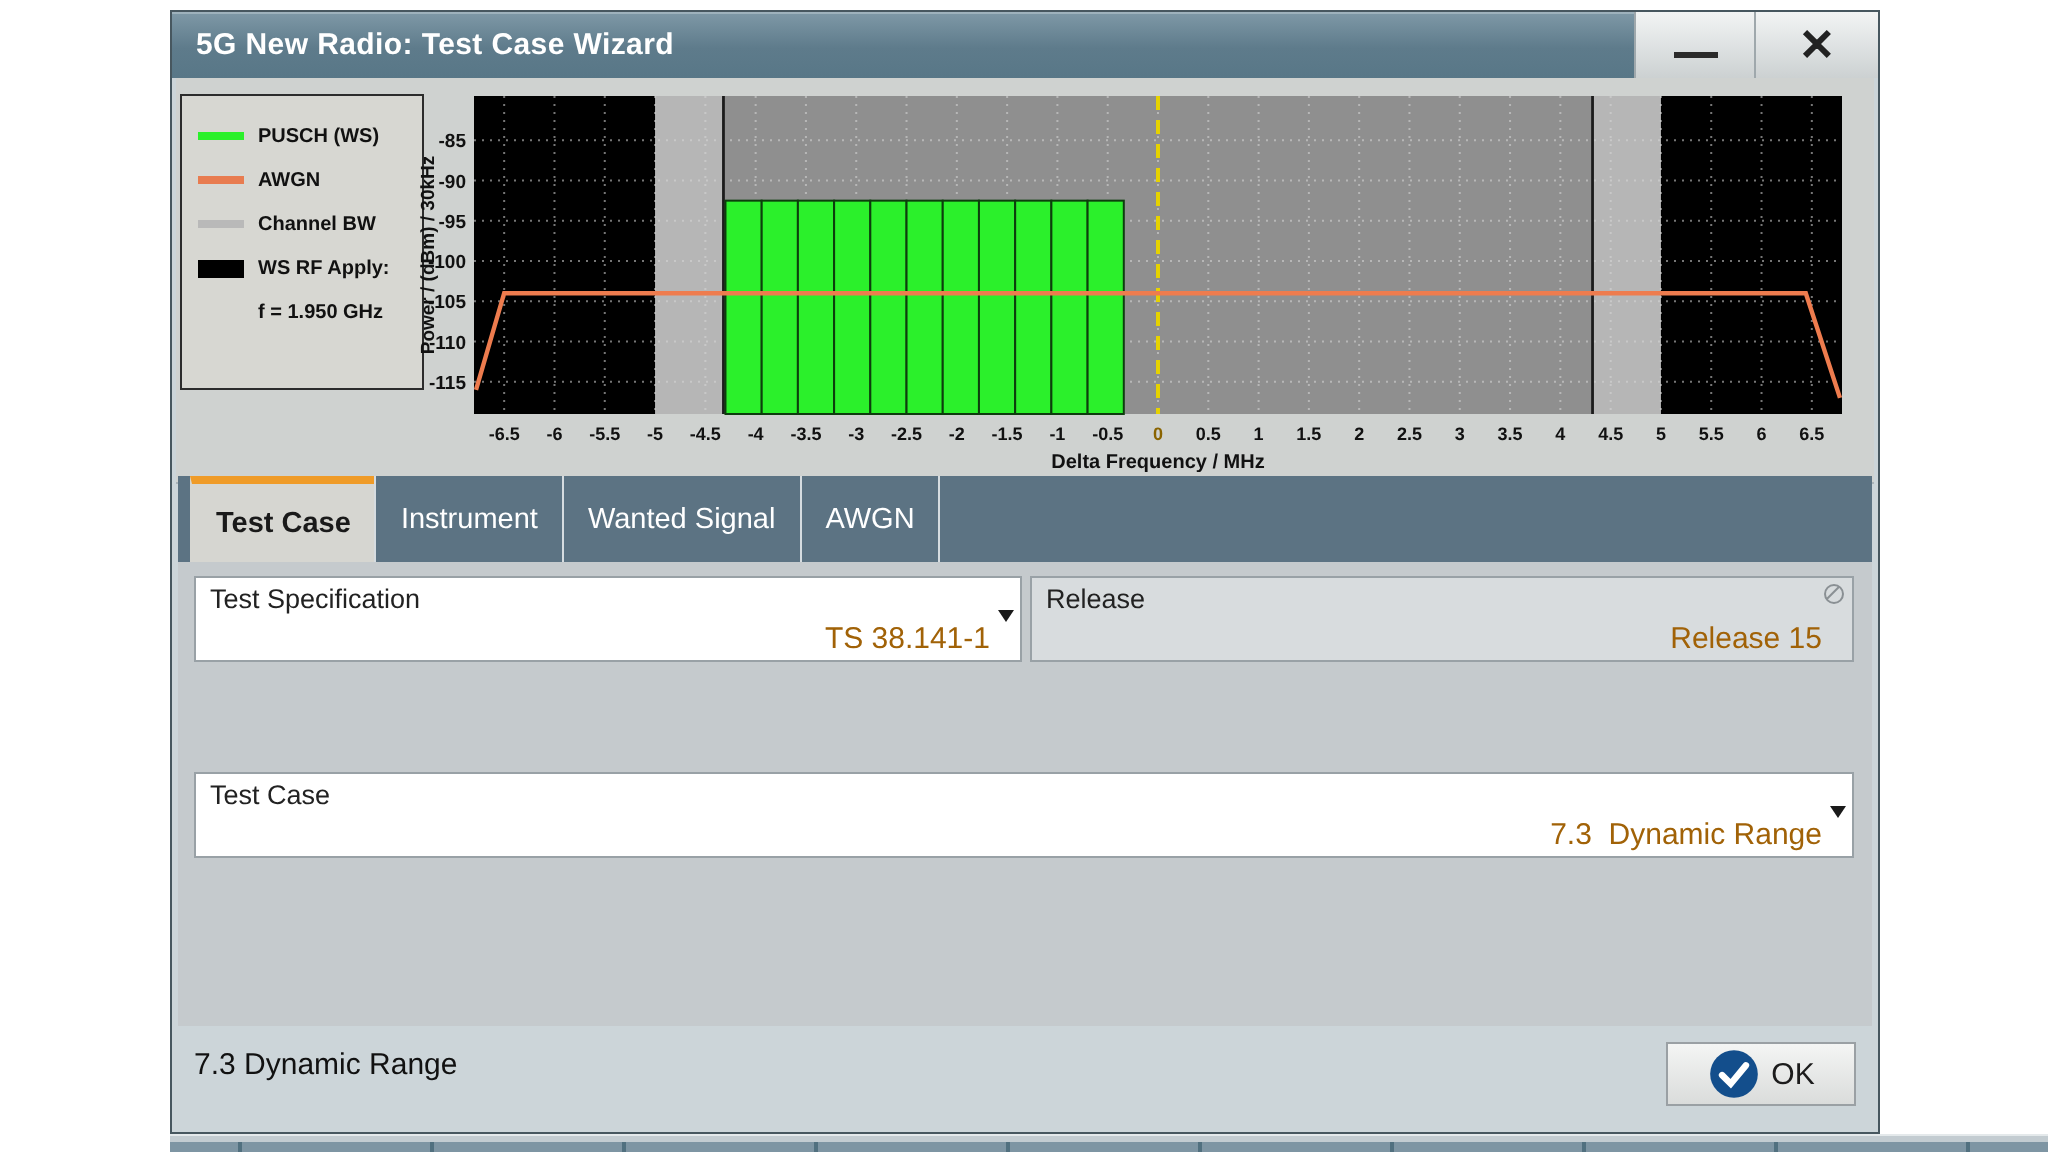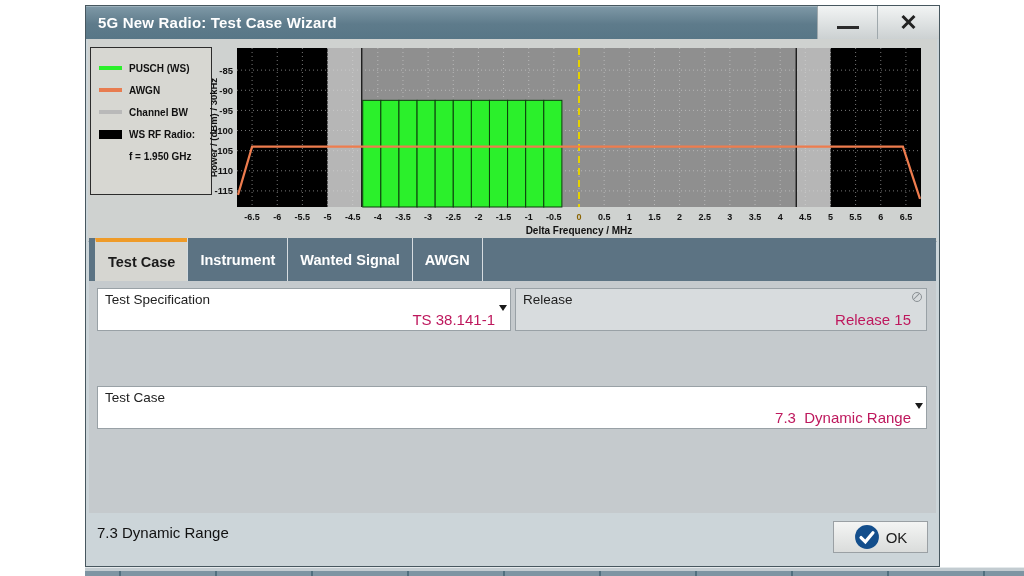--- a/index.html
+++ b/index.html
@@ -35,33 +35,33 @@
                    border-top:3px solid #000; border-bottom:3px solid #000; }
   .legend-label { font-size:10px; font-weight:bold; color:#111; white-space:nowrap; }
   .legend-sub { font-size:10px; font-weight:bold; color:#111; padding-left:30px; height:22px;
                 display:flex; align-items:center; }
   #chart-svg { position:absolute; left:115px; top:9px; }
 
   
   .tabbar { position:absolute; left:3px; right:3px; top:232px; height:43px;
             background:#5c7383; display:flex; align-items:stretch; padding-left:6px; }
   .tab { display:flex; align-items:center; padding:0 12px; color:#ffffff; font-size:14.5px;
-         border-left:1px solid rgba(255,255,255,.75); cursor:pointer; position:relative;font-weight:bold; }
+         border-left:1px solid rgba(255,255,255,.75); cursor:pointer; position:relative; }
   .tab:last-of-type { border-right:1px solid rgba(255,255,255,.75); }
   .tab.active { background:#d6d6d1; color:#1a1a1a; font-weight:bold;
                 border-top:4px solid #ef9b28; border-left:1px solid #d6d6d1; }
 
   
   .form-panel { position:absolute; left:3px; right:3px; top:275px; height:232px;
                 background:#c5cacd; }
   .field { position:absolute; height:43px; background:#ffffff; border:1px solid #99a1a6;
            cursor:pointer; }
   .field.readonly { background:#d8dcde; cursor:default; }
   .field-label { position:absolute; left:7px; top:3px; font-size:13.5px; color:#222; }
-  .field-value { position:absolute; right:15px; bottom:2px; font-size:15px; color:#be185d;
+  .field-value { position:absolute; right:15px; bottom:2px; font-size:15px; color:#a16207;
                  white-space:pre; }
   .dd-arrow { position:absolute; right:3px; top:16px; width:0; height:0;
               border-left:4.5px solid transparent; border-right:4.5px solid transparent;
               border-top:6px solid #1a1a1a; }
   .lock-icon { position:absolute; right:4px; top:3px; width:10px; height:10px;
                border:1.4px solid #8a9094; border-radius:50%; }
   .lock-icon::after { content:""; position:absolute; left:-1px; top:3px; width:9px; height:1.4px;
                       background:#8a9094; transform:rotate(-45deg); }
 
   
@@ -104,21 +104,21 @@
       <div class="legend-row">
         <span class="swatch" style="background: rgb(232, 124, 80);"></span>
         <span class="legend-label">AWGN</span>
       </div>
       <div class="legend-row">
         <span class="swatch" style="background: rgb(185, 185, 185);"></span>
         <span class="legend-label">Channel BW</span>
       </div>
       <div class="legend-row">
         <span class="swatch-dashed"></span>
-        <span class="legend-label">WS RF Radio:</span>
+        <span class="legend-label">WS RF Apply:</span>
       </div>
       <div class="legend-sub">f = 1.950 GHz</div>
     </div>
     <svg id="chart-svg" width="722" height="188">
         <rect x="34" y="0" width="684" height="159" fill="#000000"></rect>
         <rect x="124.52941176470588" y="0" width="34.19999999999996" height="159" fill="#b6b6b6"></rect>
         <rect x="593.2705882352942" y="0" width="34.19999999999993" height="159" fill="#b6b6b6"></rect>
         <rect x="158.72941176470584" y="0" width="434.54117647058837" height="159" fill="#8f8f8f"></rect>
         <line x1="49.08823529411764" y1="0" x2="49.08823529411764" y2="159" stroke="#d8d8d8" stroke-width="1" stroke-dasharray="1 3" opacity="0.55"></line>
         <line x1="74.23529411764704" y1="0" x2="74.23529411764704" y2="159" stroke="#d8d8d8" stroke-width="1" stroke-dasharray="1 3" opacity="0.55"></line>

